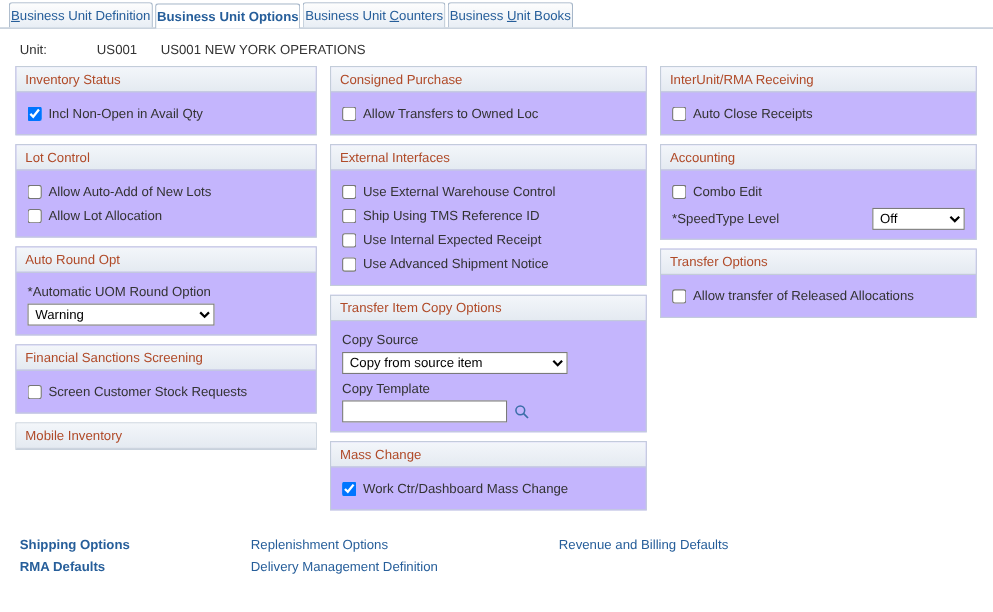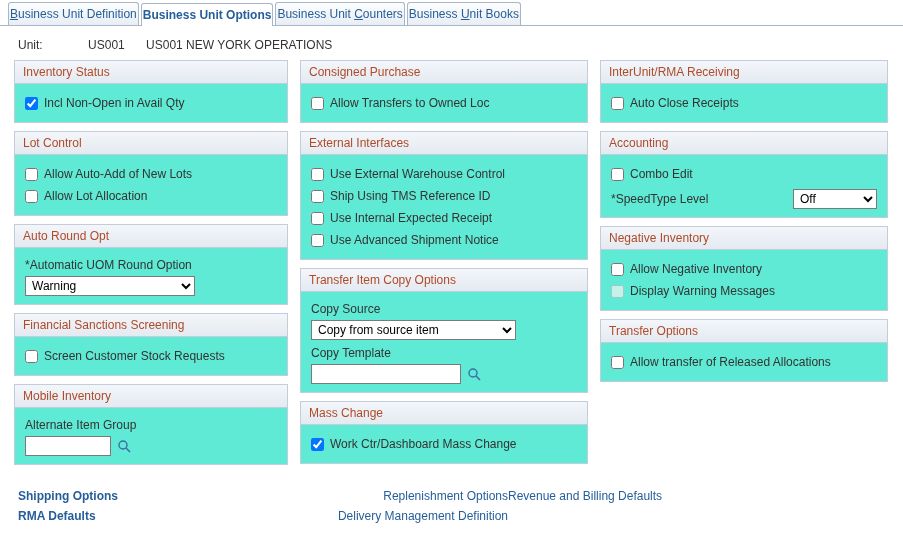--- a/index.html
+++ b/index.html
@@ -48,21 +48,21 @@
     gap: 12px;
     align-items: flex-start;
   }
   .col { flex: 0 0 auto; }
   .col1 { width: 274px; }
   .col2 { width: 288px; }
   .col3 { width: 288px; }
   .group {
     border: 1px solid #c3cdd9;
     margin-bottom: 8px;
-    background: #5eead4;
+    background: #c4b5fd;
   }
   .group-header {
     background: linear-gradient(#f3f6fa,#e4eaf1);
     border-bottom: 1px solid #c3cdd9;
     color: #b04a28;
     padding: 4px 8px;
     font-size: 12px;
   }
   .group-body {
     padding: 8px 10px;
@@ -105,21 +105,21 @@
     display: flex;
     gap: 0;
   }
   .bottom-links .cell {
     color: #265e9a;
     text-decoration: none;
     cursor: pointer;
     display: inline-block;
   }
   .bottom-links .col-a { width: 210px; font-weight: bold; }
-  .bottom-links .col-b { width: 280px; text-align: right; }
+  .bottom-links .col-b { width: 280px; }
   .bottom-links .col-c { width: 280px; text-decoration: underline; }
   .link-row { margin-bottom: 6px; }
   .spacer-mini { height: 4px; }
   .accounting-line {
     display: flex;
     align-items: center;
     gap: 3px;
     padding-top: 4px;
   }
   .accounting-line .lbl { flex: 0 0 auto; }
@@ -183,32 +183,20 @@
       <div class="group-body">
         <label class="chk-row">
           <input type="checkbox" style="">
           <span>Screen Customer Stock Requests</span>
         </label>
       </div>
     </div>
 
     <div class="group">
       <div class="group-header">Mobile Inventory</div>
-      <div class="group-body">
-        <div class="label-row">Alternate Item Group</div>
-        <div class="field-inline">
-          <input type="text" style="width: 86px;" value="">
-          <span class="lookup-icon">
-            <svg width="14" height="14" viewBox="0 0 14 14">
-                <circle cx="6" cy="6" r="4" fill="none" stroke="#3b6ea8" stroke-width="1.4"></circle>
-                <line x1="9" y1="9" x2="13" y2="13" stroke="#3b6ea8" stroke-width="1.6"></line>
-              </svg>
-          </span>
-        </div>
-      </div>
     </div>
   </div>
 
   <div class="col col2">
     <div class="group">
       <div class="group-header">Consigned Purchase</div>
       <div class="group-body">
         <label class="chk-row">
           <input type="checkbox" style="">
           <span>Allow Transfers to Owned Loc</span>
@@ -290,33 +278,20 @@
         </label>
         <div class="accounting-line">
           <span class="lbl">*SpeedType Level</span>
           <select>
             <option>Off</option>
           </select>
         </div>
       </div>
     </div>
 
-    <div class="group">
-      <div class="group-header">Negative Inventory</div>
-      <div class="group-body">
-        <label class="chk-row">
-          <input type="checkbox" style="">
-          <span>Allow Negative Inventory</span>
-        </label>
-        <label class="chk-row">
-          <input type="checkbox" disabled="" style="">
-          <span>Display Warning Messages</span>
-        </label>
-      </div>
-    </div>
 
     <div class="group">
       <div class="group-header">Transfer Options</div>
       <div class="group-body">
         <label class="chk-row">
           <input type="checkbox" style="">
           <span>Allow transfer of Released Allocations</span>
         </label>
       </div>
     </div>

